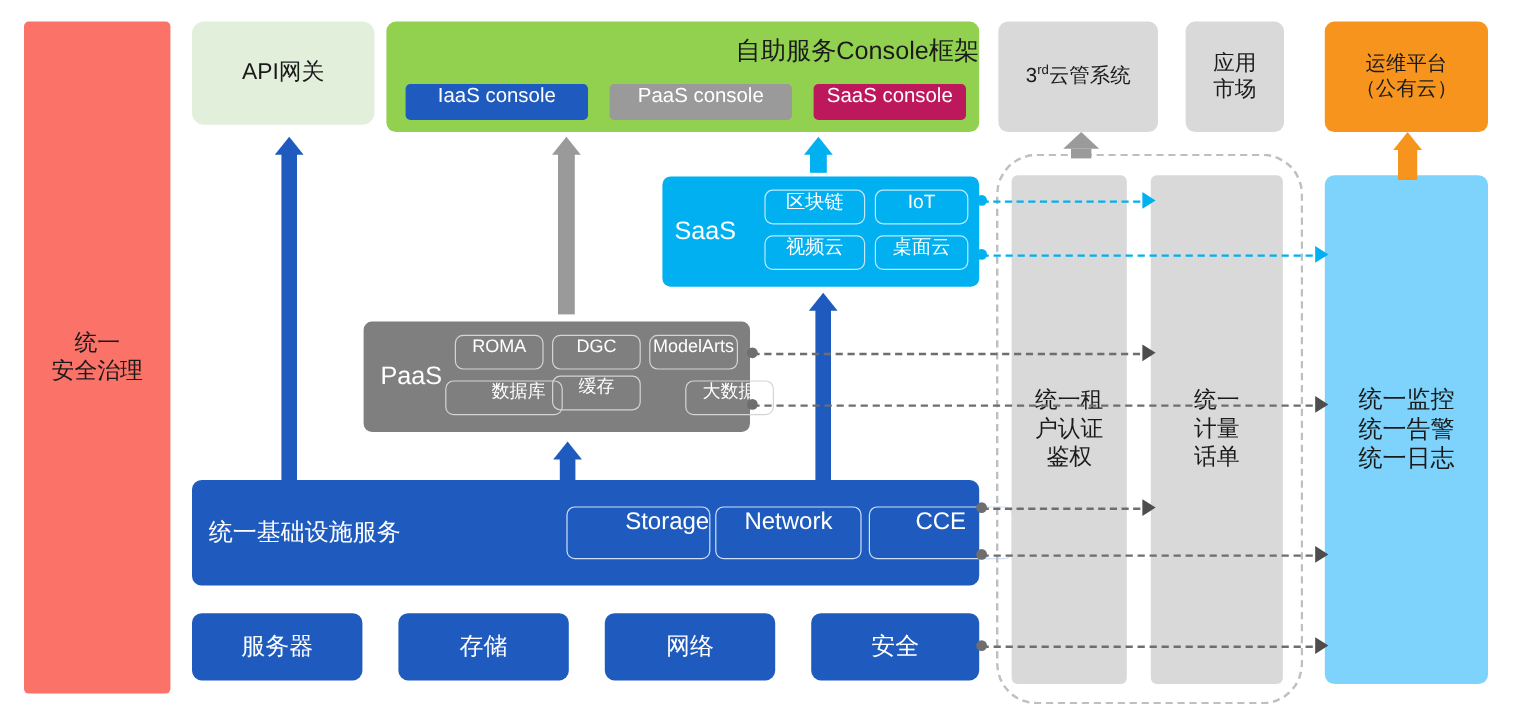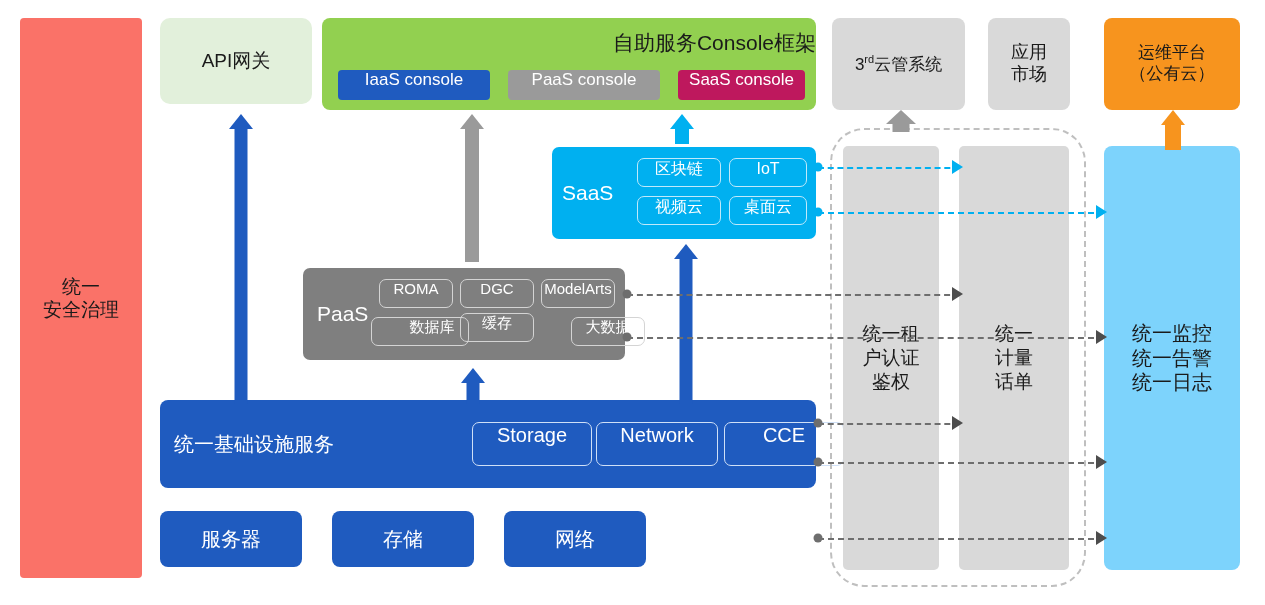--- a/index.html
+++ b/index.html
@@ -113,21 +113,21 @@
   .infra-label{
     position:absolute; left:14px; top:50%; transform:translateY(-50%);
     font-size:20px; color:#ffffff; white-space:nowrap;
   }
   .infra-chip{
     position:absolute; top:22px; height:42px;
     font-size:20px; color:#ffffff;
     border:1.6px solid #cfe0f7; border-radius:7px; background:transparent;
   }
   .i-compute{left:182px; width:122px;}
-  .i-storage{left:312px; width:118px;}
+  .i-storage{left:312px; width:118px;text-align:right;}
   .i-network{left:436px; width:120px;}
   .i-cce{left:564px; width:118px;}
 
   
   .res{
     top:511px; height:56px; background:#1f5bbf; color:#ffffff;
     font-size:20px; border-radius:8px;
   }
   .r1{left:160px; width:142px;font-family:Liberation Serif, serif;}
   .r2{left:332px; width:142px;}
@@ -253,20 +253,21 @@
   <div class="box infra">
     <div class="infra-label">统一基础设施服务</div>
     <div class="infra-chip i-storage">Storage</div>
     <div class="infra-chip i-network">Network</div>
     <div class="infra-chip i-cce">CCE</div>
   </div>
 
   <div class="box res r1">服务器</div>
   <div class="box res r2">存储</div>
   <div class="box res r3">网络</div>
+  <div class="box res r4">安全</div>
 
   <div class="dashed-zone"></div>
 
   <div class="gray-col col-auth">统一租
 户认证
 鉴权</div>
   <div class="gray-col col-meter">统一
 计量
 话单</div>
 

